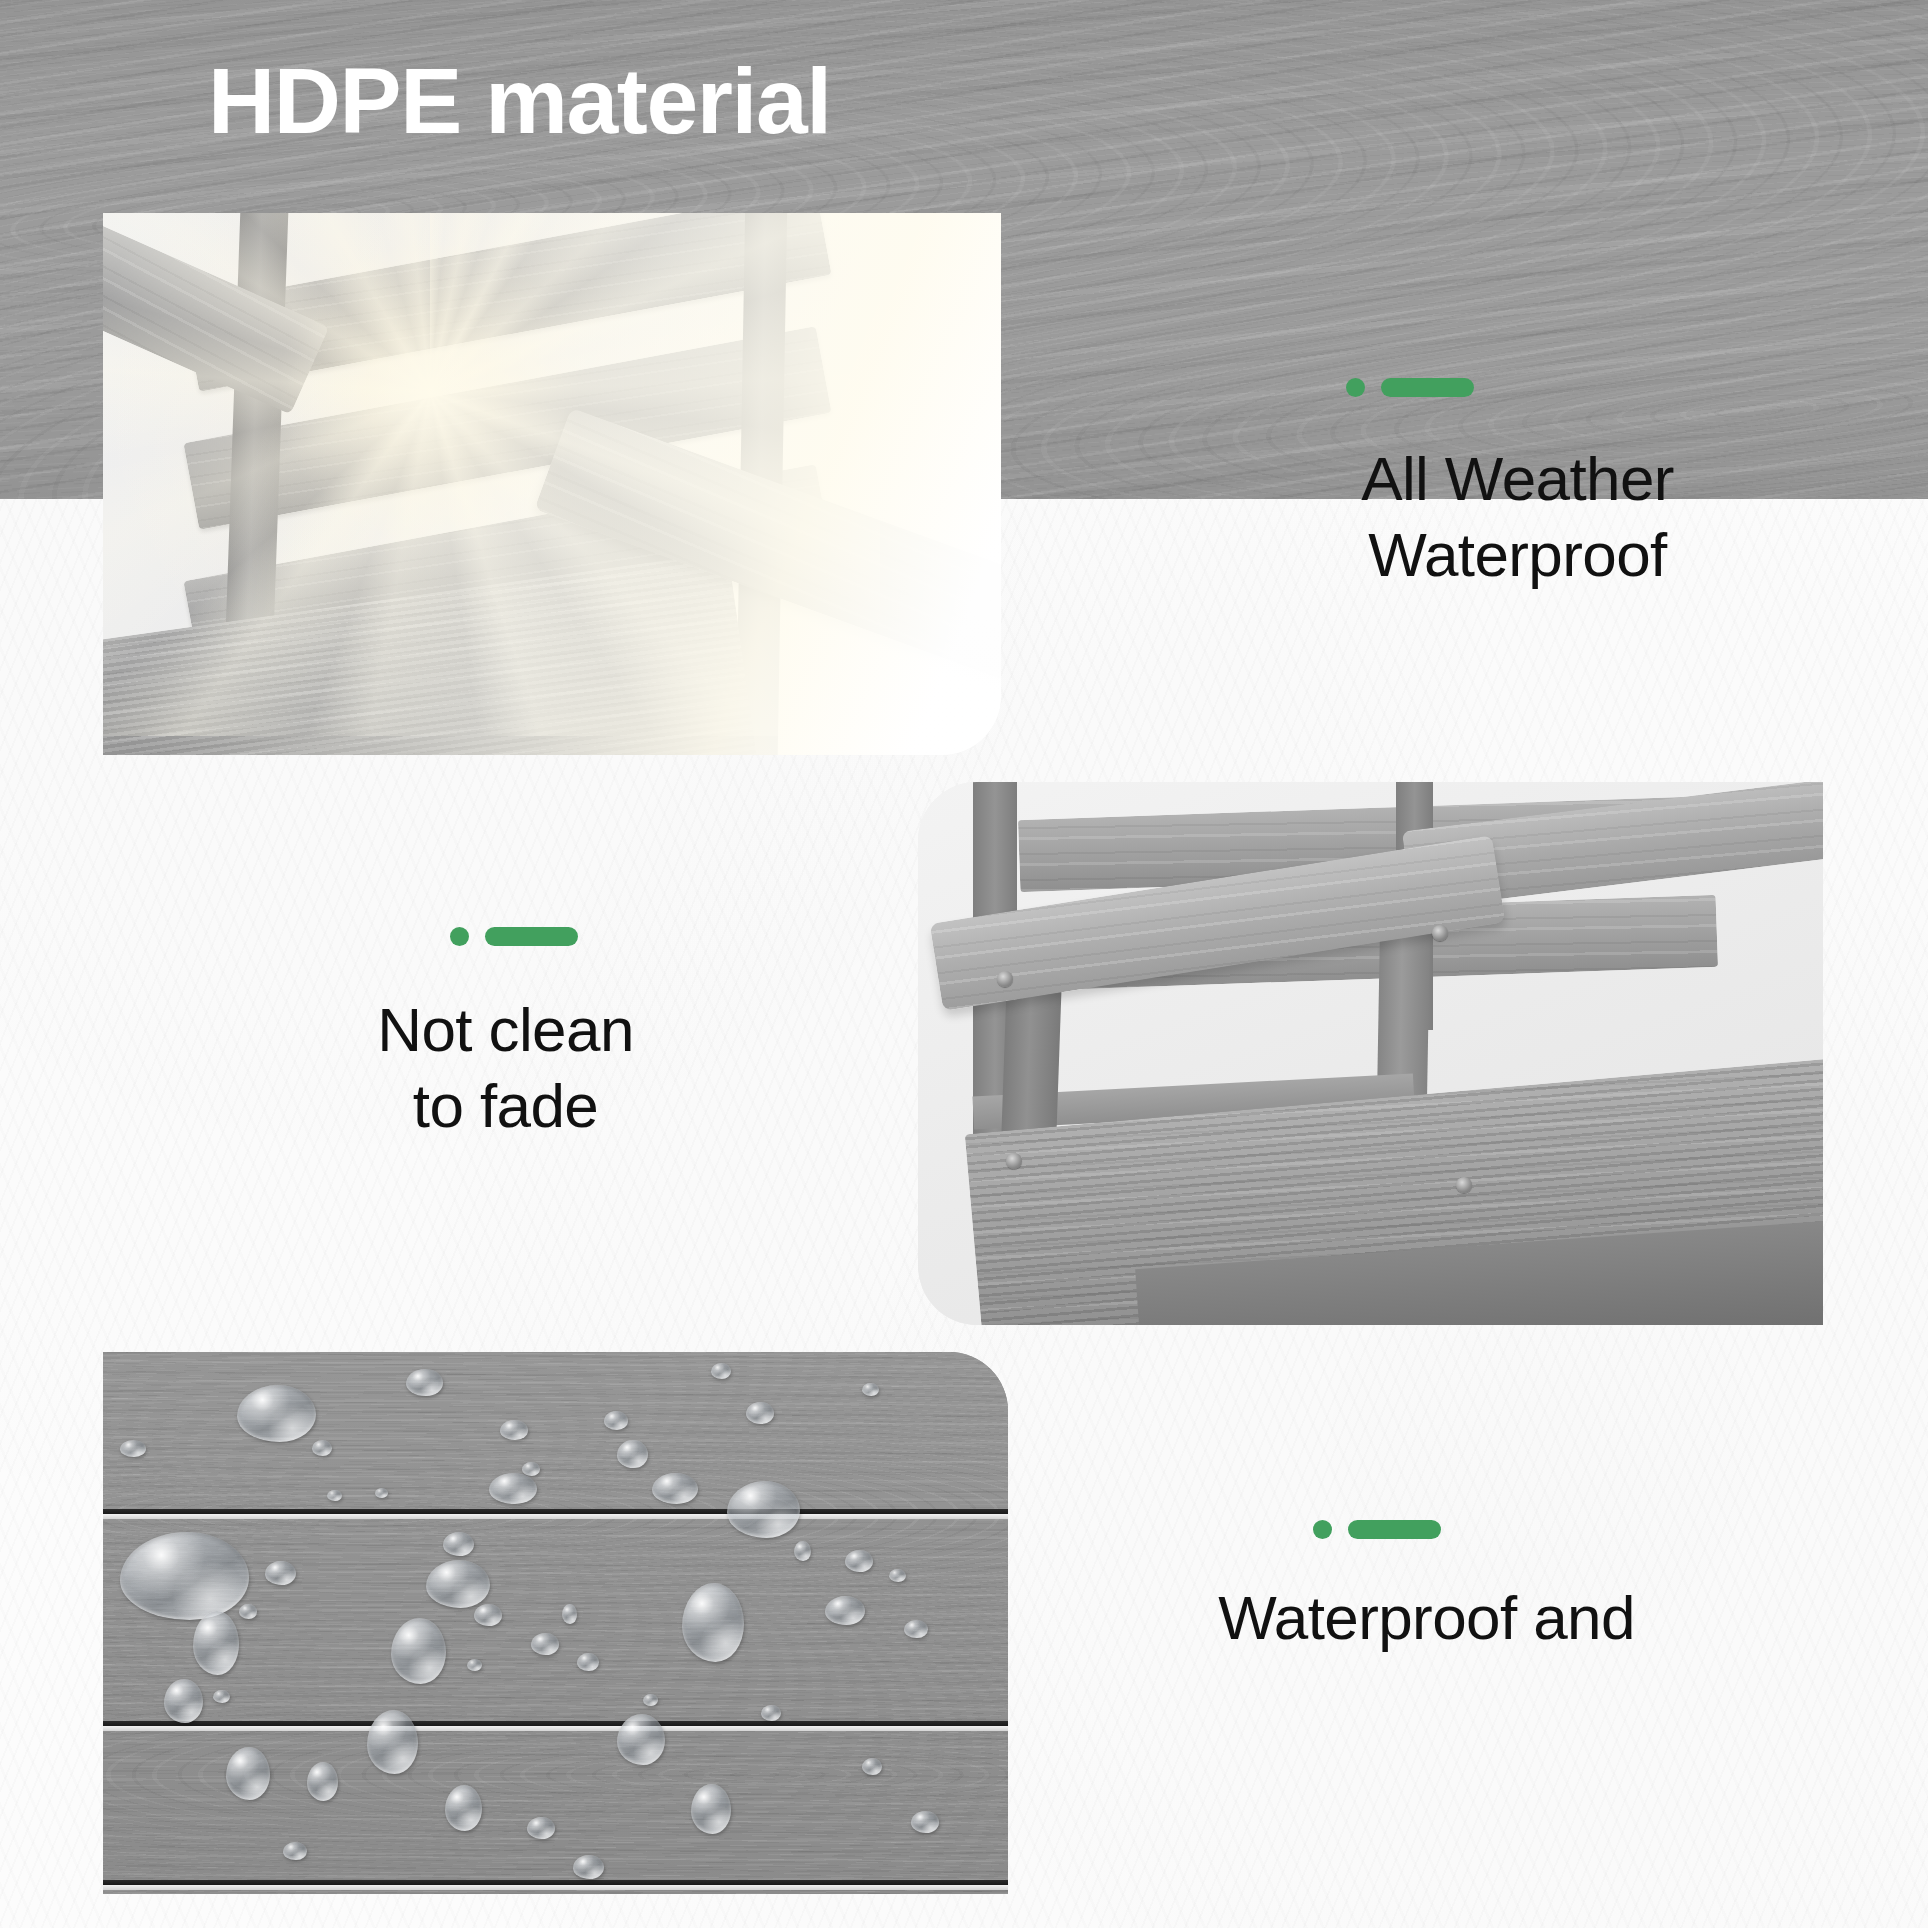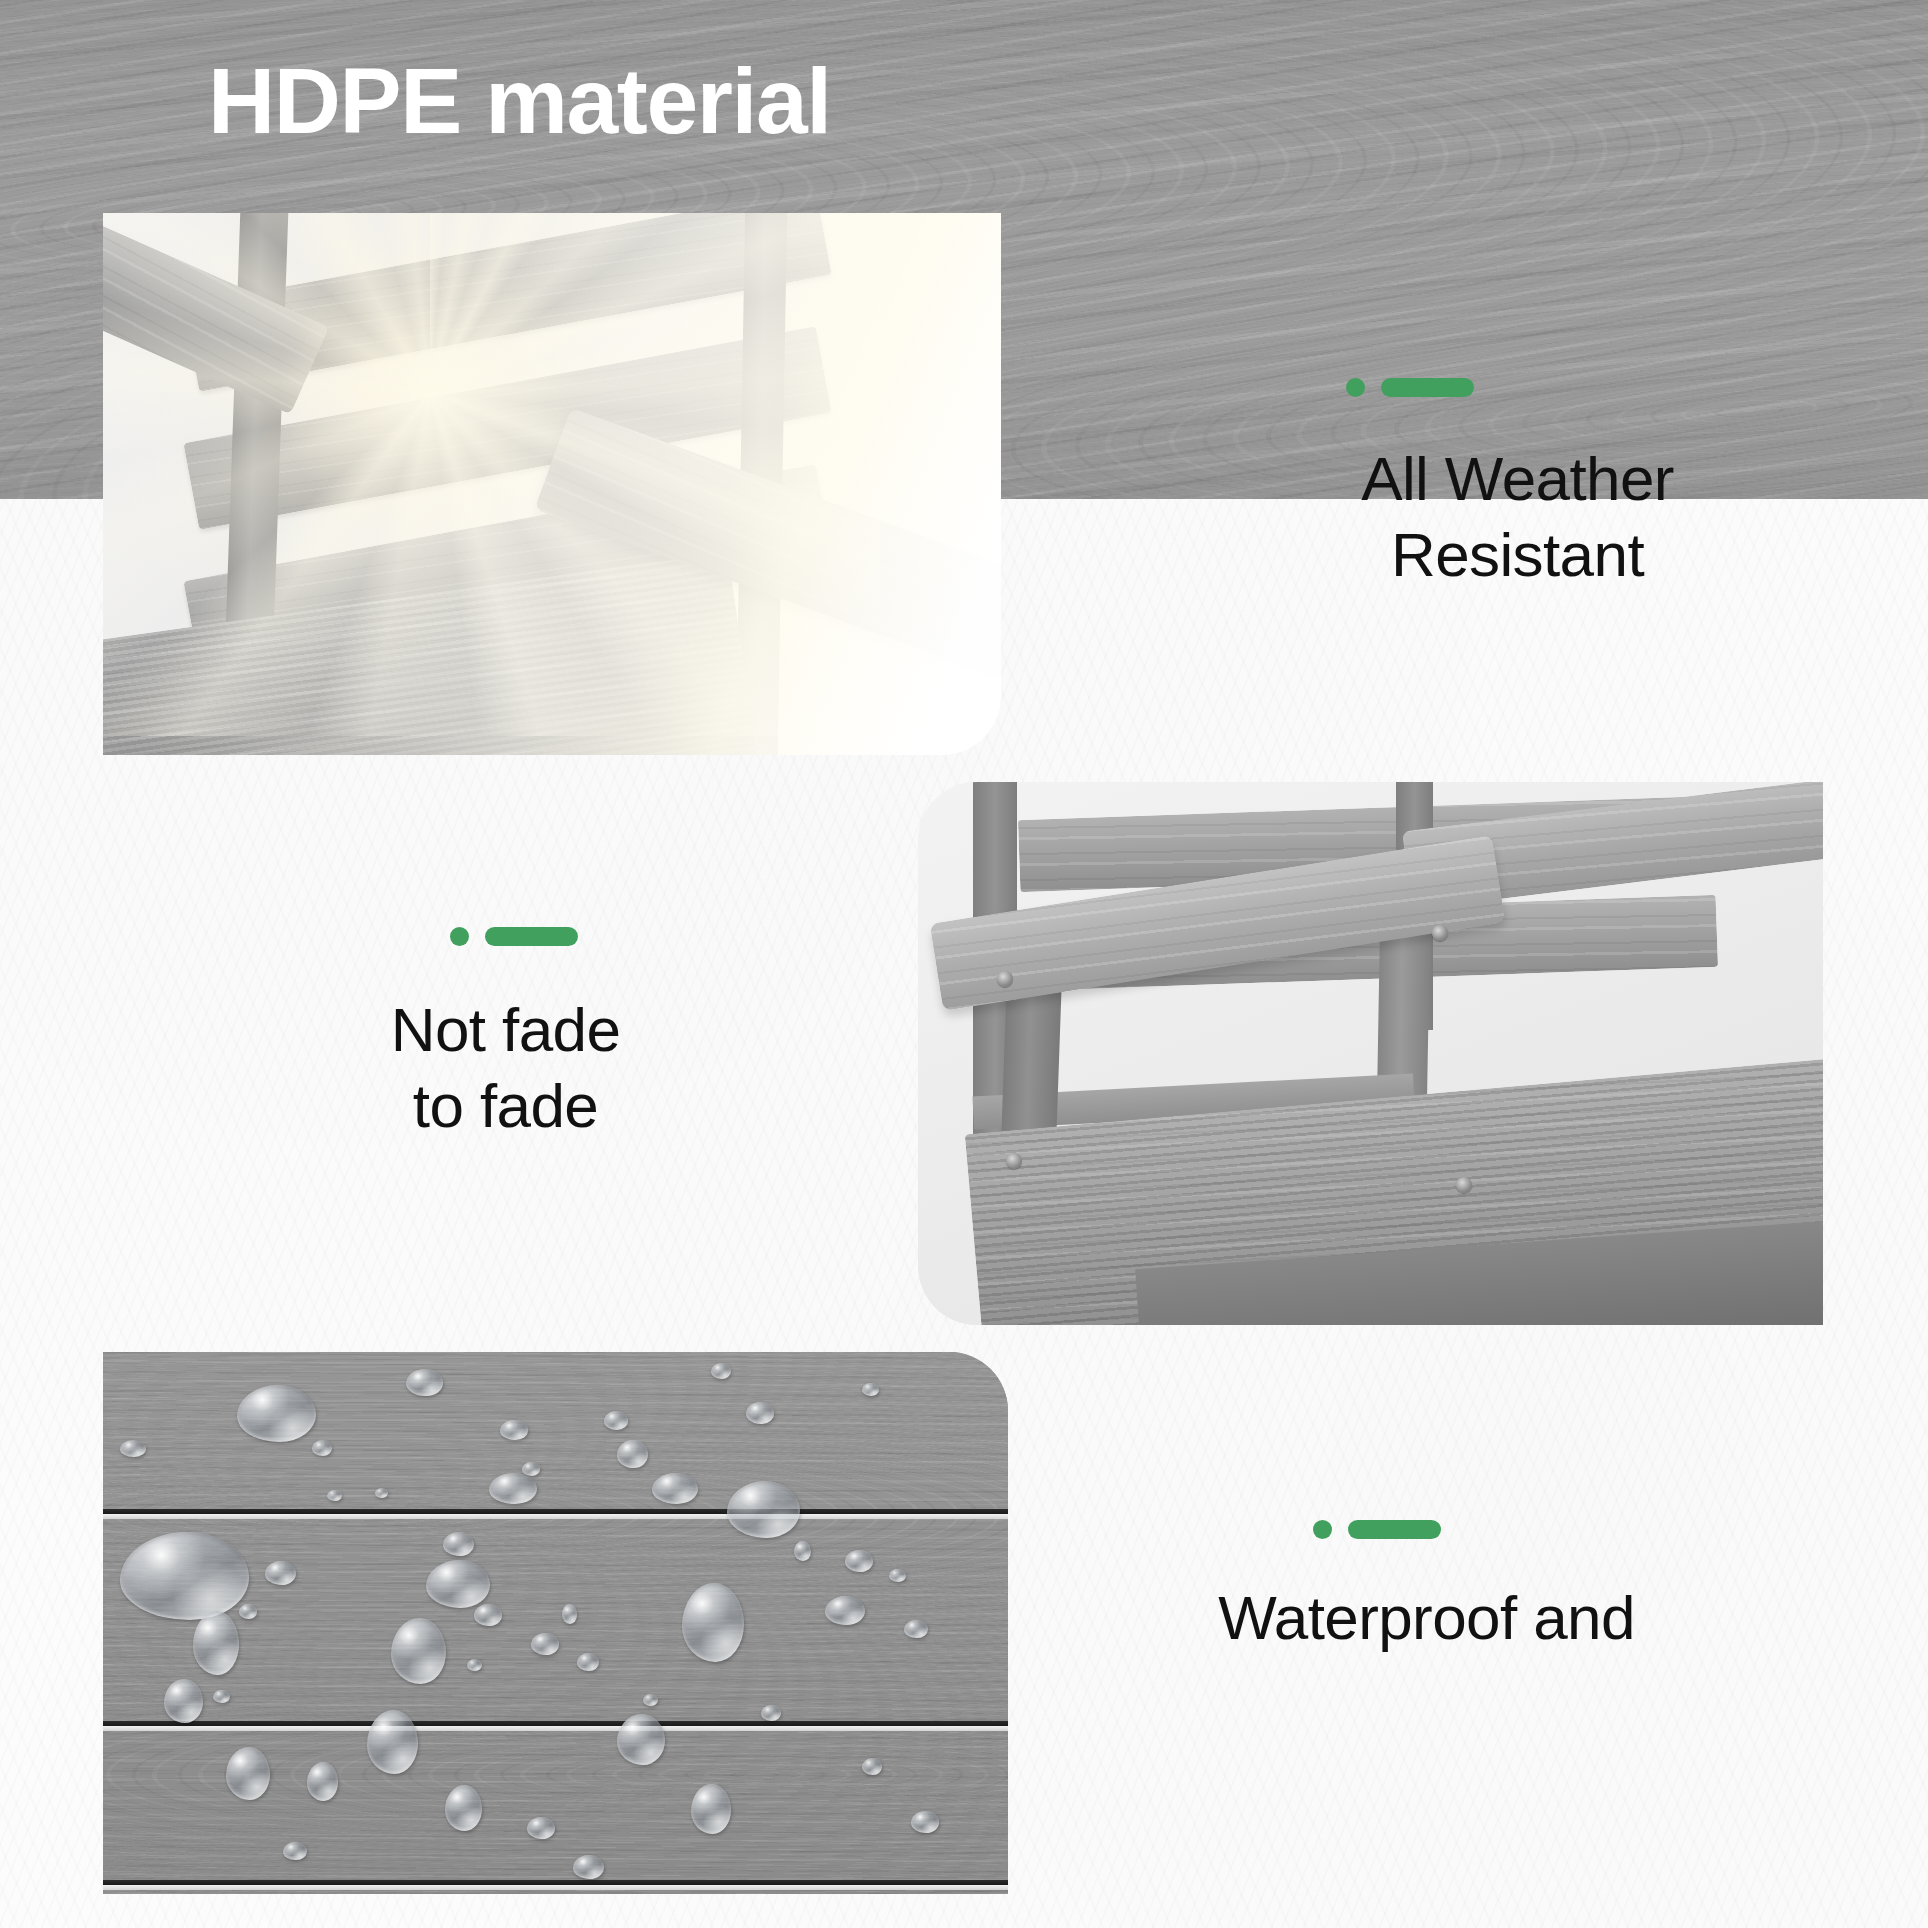--- a/index.html
+++ b/index.html
@@ -462,25 +462,25 @@
     <span class="dot"></span>
     <span class="bar"></span>
   </div>
   <div class="accent" id="acc3">
     <span class="dot"></span>
     <span class="bar"></span>
   </div>
 
   <div class="feature-text" id="txt1">
     <span class="line">All Weather</span>
-    <span class="line">Resistant</span>
+    <span class="line">Waterproof</span>
   </div>
 
   <div class="feature-text" id="txt2">
-    <span class="line">Not fade</span>
+    <span class="line">Not clean</span>
     <span class="line">to fade</span>
   </div>
 
   <div class="feature-text" id="txt3">
     <span class="line">Waterproof and</span>
   </div>
 
 </div>
 
 

